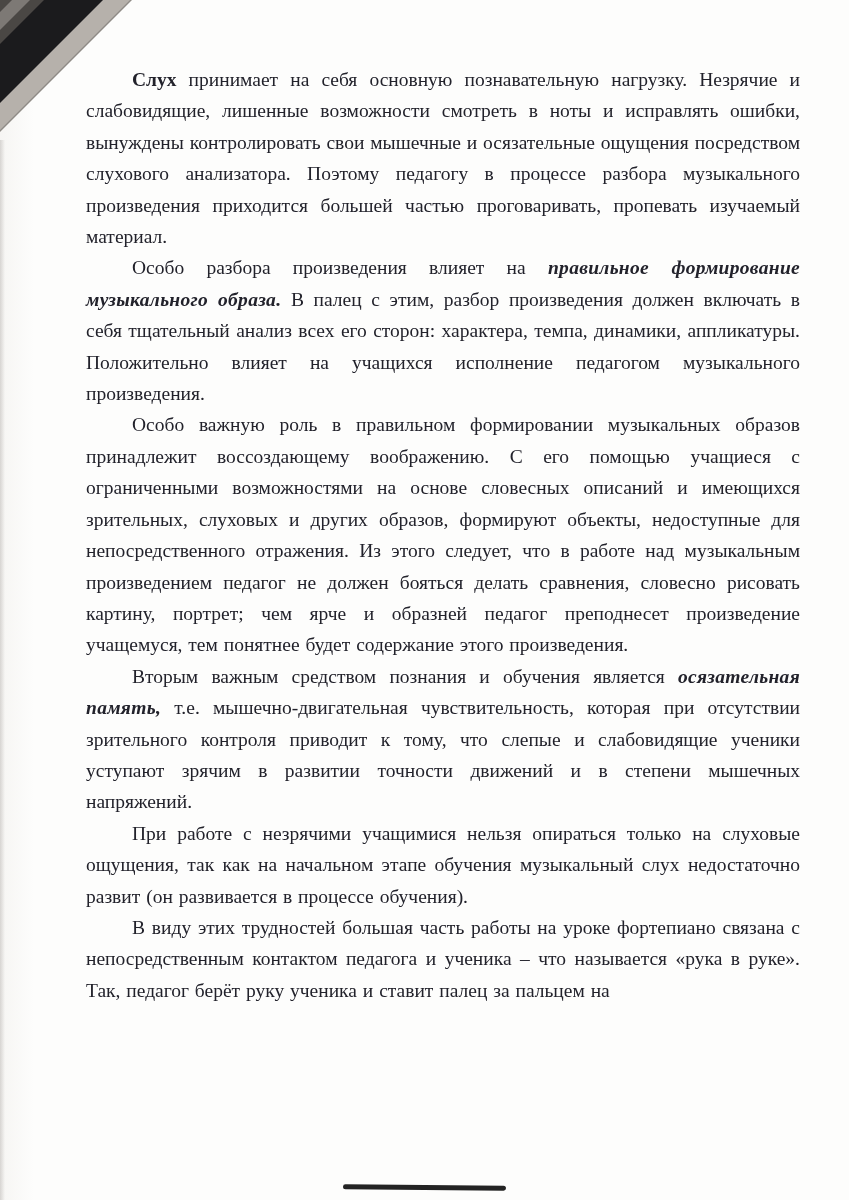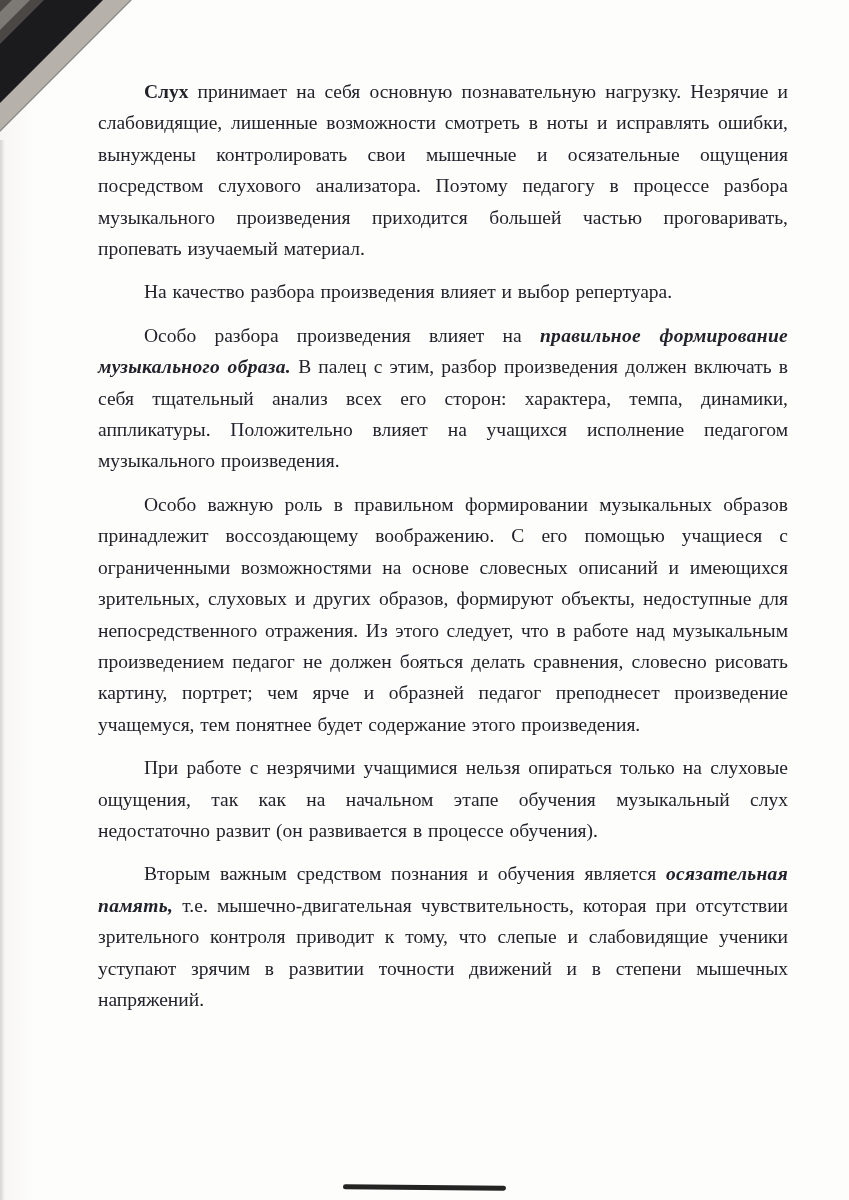--- a/index.html
+++ b/index.html
@@ -24,21 +24,21 @@
     pointer-events: none;
   }
   .text-block {
     position: absolute;
     top: 64px;
     left: 86px;
     width: 714px;
     color: #22222b;
   }
   .text-block p {
-    margin: 12px;
+    margin: 0;
     padding: 0;
     font-size: 19.5px;
     line-height: 31.4px;
     text-align: justify;
     text-indent: 46px;
     word-spacing: 1px;
   }
   .seg-b  { font-weight: bold; }
   .seg-bi { font-weight: bold; font-style: italic; letter-spacing: 0.3px; }
   .scan-bottom-mark {
@@ -73,28 +73,28 @@
     <polygon points="0,0 44,0 0,44" fill="#4a4744"></polygon>
     <polygon points="12,0 30,0 0,30 0,12" fill="#7d7975"></polygon>
   </svg>
 
   <div class="edge-shadow-left"></div>
 
   <div class="text-block">
 
     <p><span class="seg-b">Слух </span><span>принимает на себя основную познавательную нагрузку. Незрячие и слабовидящие, лишенные возможности смотреть в ноты и исправлять ошибки, вынуждены контролировать свои мышечные и осязательные ощущения посредством слухового анализатора. Поэтому педагогу в процессе разбора музыкального произведения приходится большей частью проговаривать, пропевать изучаемый материал.</span></p>
 
-    <p><span>На качество разбора произведения влияет и выбор репертуара.</span></p>
 
     <p><span>Особо разбора произведения влияет на </span><span class="seg-bi">правильное формирование музыкального образа.</span><span> В палец с этим, разбор произведения должен включать в себя тщательный анализ всех его сторон: характера, темпа, динамики, аппликатуры. Положительно влияет на учащихся исполнение педагогом музыкального произведения.</span></p>
 
     <p><span>Особо важную роль в правильном формировании музыкальных образов принадлежит воссоздающему воображению. С его помощью учащиеся с ограниченными возможностями на основе словесных описаний и имеющихся зрительных, слуховых и других образов, формируют объекты, недоступные для непосредственного отражения. Из этого следует, что в работе над музыкальным произведением педагог не должен бояться делать сравнения, словесно рисовать картину, портрет; чем ярче и образней педагог преподнесет произведение учащемуся, тем понятнее будет содержание этого произведения.</span></p>
 
+    <p><span>Вторым важным средством познания и обучения является </span><span class="seg-bi">осязательная память,</span><span> т.е. мышечно-двигательная чувствительность, которая при отсутствии зрительного контроля приводит к тому, что слепые и слабовидящие ученики уступают зрячим в развитии точности движений и в степени мышечных напряжений.</span></p>
+
     <p><span>При работе с незрячими учащимися нельзя опираться только на слуховые ощущения, так как на начальном этапе обучения музыкальный слух недостаточно развит (он развивается в процессе обучения).</span></p>
 
-    <p><span>Вторым важным средством познания и обучения является </span><span class="seg-bi">осязательная память,</span><span> т.е. мышечно-двигательная чувствительность, которая при отсутствии зрительного контроля приводит к тому, что слепые и слабовидящие ученики уступают зрячим в развитии точности движений и в степени мышечных напряжений.</span></p>
-
+    <p><span>В виду этих трудностей большая часть работы на уроке фортепиано связана с непосредственным контактом педагога и ученика – что называется «рука в руке». Так, педагог берёт руку ученика и ставит палец за пальцем на</span></p>
 
   </div>
 
   <div class="scan-bottom-mark"></div>
 
 </div>
 
 </body></html>

